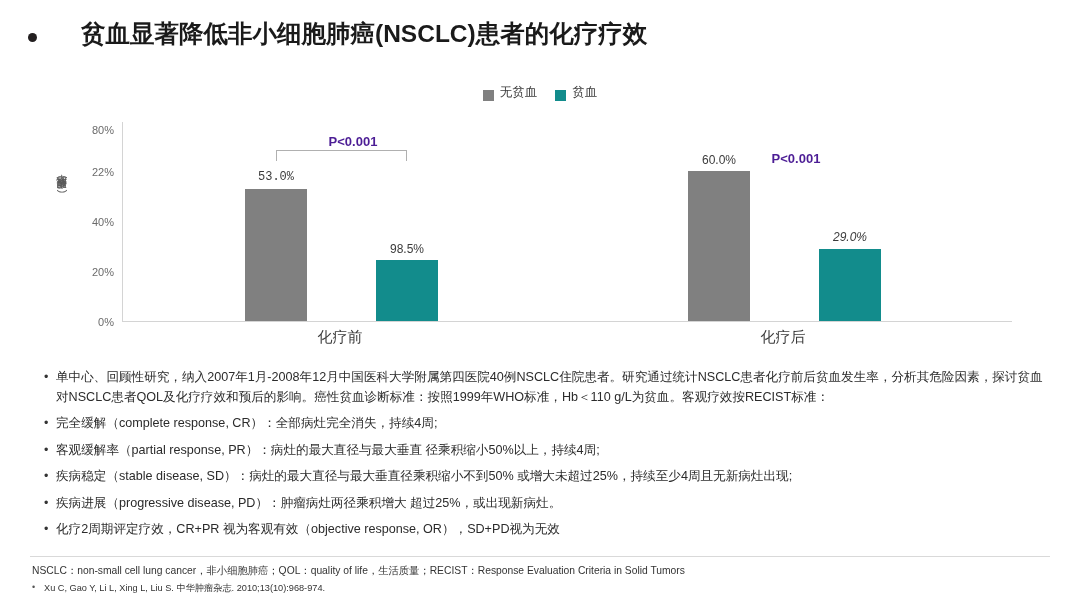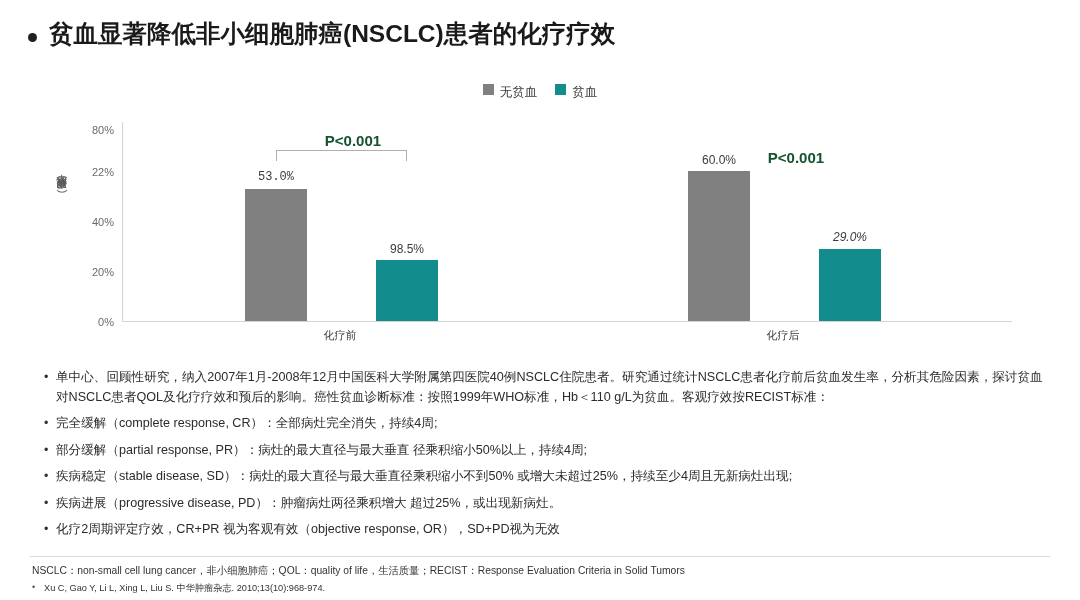--- a/index.html
+++ b/index.html
@@ -22,20 +22,21 @@
     box-sizing: border-box;
   }
 
   
   .title-row {
     position: absolute;
     left: 28px;
     top: 18px;
     display: flex;
     align-items: flex-start;
+    gap: 32px;
   }
   .title-bullet {
     width: 9px;
     height: 9px;
     border-radius: 50%;
     background: #231f20;
     margin-top: 15px;
     margin-right: 12px;
     flex: 0 0 auto;
   }
@@ -53,21 +54,21 @@
     top: 84px;
     left: 0;
     width: 1080px;
     display: flex;
     justify-content: center;
     align-items: center;
     gap: 18px;
   }
   .legend-item {
     display: flex;
-    align-items: flex-start;
+    align-items: flex-end;
     gap: 6px;
     font-size: 12.5px;
     color: #3b3b3b;
   }
   .legend-swatch {
     width: 11px;
     height: 11px;
     display: inline-block;
   }
 
@@ -123,42 +124,42 @@
   }
   .bar-label {
     position: absolute;
     font-size: 12px;
     color: #3b3b3b;
     text-align: center;
     transform: translateX(-50%);
   }
   .sig-text {
     position: absolute;
-    font-size: 15px;
+    font-size: 13px;
     font-weight: bold;
-    color: #14532d;
+    color: #4c1d95;
     transform: translateX(-50%);
   }
   .sig-bracket {
     position: absolute;
     border-top: 1.3px solid #b0b0b0;
     border-left: 1.3px solid #b0b0b0;
     border-right: 1.3px solid #b0b0b0;
     box-sizing: border-box;
   }
   .x-labels {
     position: absolute;
     left: 62px;
     top: 204px;
     width: 890px;
     height: 22px;
   }
   .x-label {
     position: absolute;
-    font-size: 11px;
+    font-size: 15px;
     color: #3b3b3b;
     transform: translateX(-50%);
     top: 2px;
     font-family: Liberation Serif, serif;
   }
 
   
   .bullets {
     position: absolute;
     left: 40px;
@@ -282,21 +283,21 @@
     <div class="bullet-row">
       <span class="bullet-dot">•</span>
       <span class="bullet-text">单中心、回顾性研究，纳入2007年1月-2008年12月中国医科大学附属第四医院40例NSCLC住院患者。研究通过统计NSCLC患者化疗前后贫血发生率，分析其危险因素，探讨贫血对NSCLC患者QOL及化疗疗效和预后的影响。癌性贫血诊断标准：按照1999年WHO标准，Hb＜110 g/L为贫血。客观疗效按RECIST标准：</span>
     </div>
     <div class="bullet-row">
       <span class="bullet-dot">•</span>
       <span class="bullet-text">完全缓解（complete response, CR）：全部病灶完全消失，持续4周;</span>
     </div>
     <div class="bullet-row">
       <span class="bullet-dot">•</span>
-      <span class="bullet-text">部分缓解（partial response, PR）：病灶的最大直径与最大垂直 径乘积缩小50%以上，持续4周;</span>
+      <span class="bullet-text">客观缓解率（partial response, PR）：病灶的最大直径与最大垂直 径乘积缩小50%以上，持续4周;</span>
     </div>
     <div class="bullet-row">
       <span class="bullet-dot">•</span>
       <span class="bullet-text">疾病稳定（stable disease, SD）：病灶的最大直径与最大垂直径乘积缩小不到50% 或增大未超过25%，持续至少4周且无新病灶出现;</span>
     </div>
     <div class="bullet-row">
       <span class="bullet-dot">•</span>
       <span class="bullet-text">疾病进展（progressive disease, PD）：肿瘤病灶两径乘积增大 超过25%，或出现新病灶。</span>
     </div>
     <div class="bullet-row">

